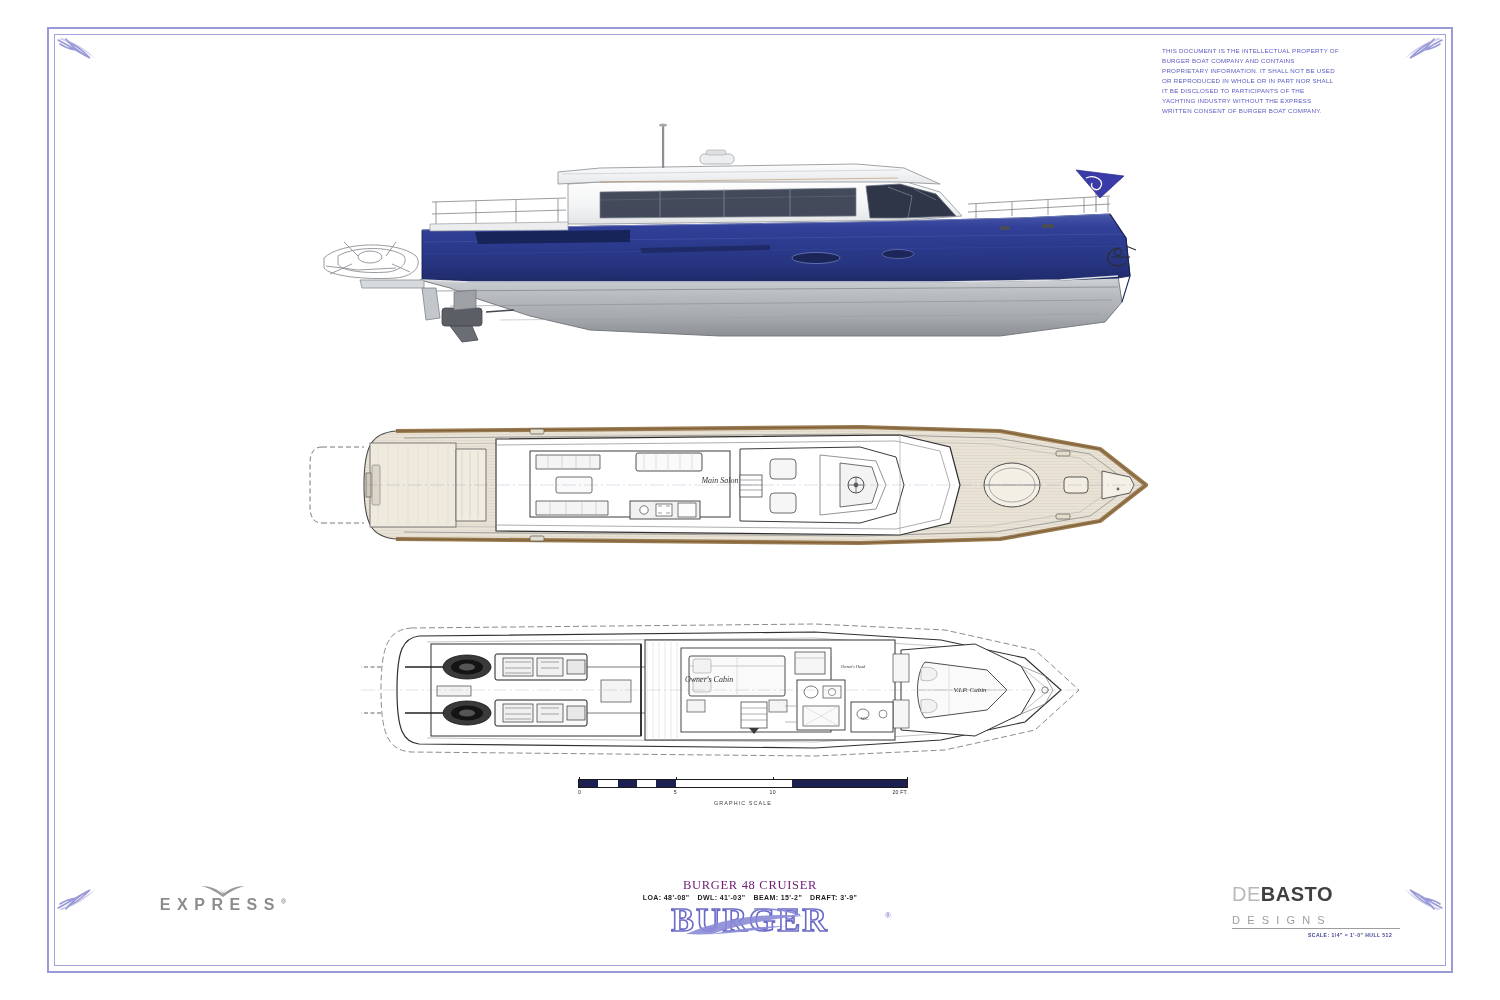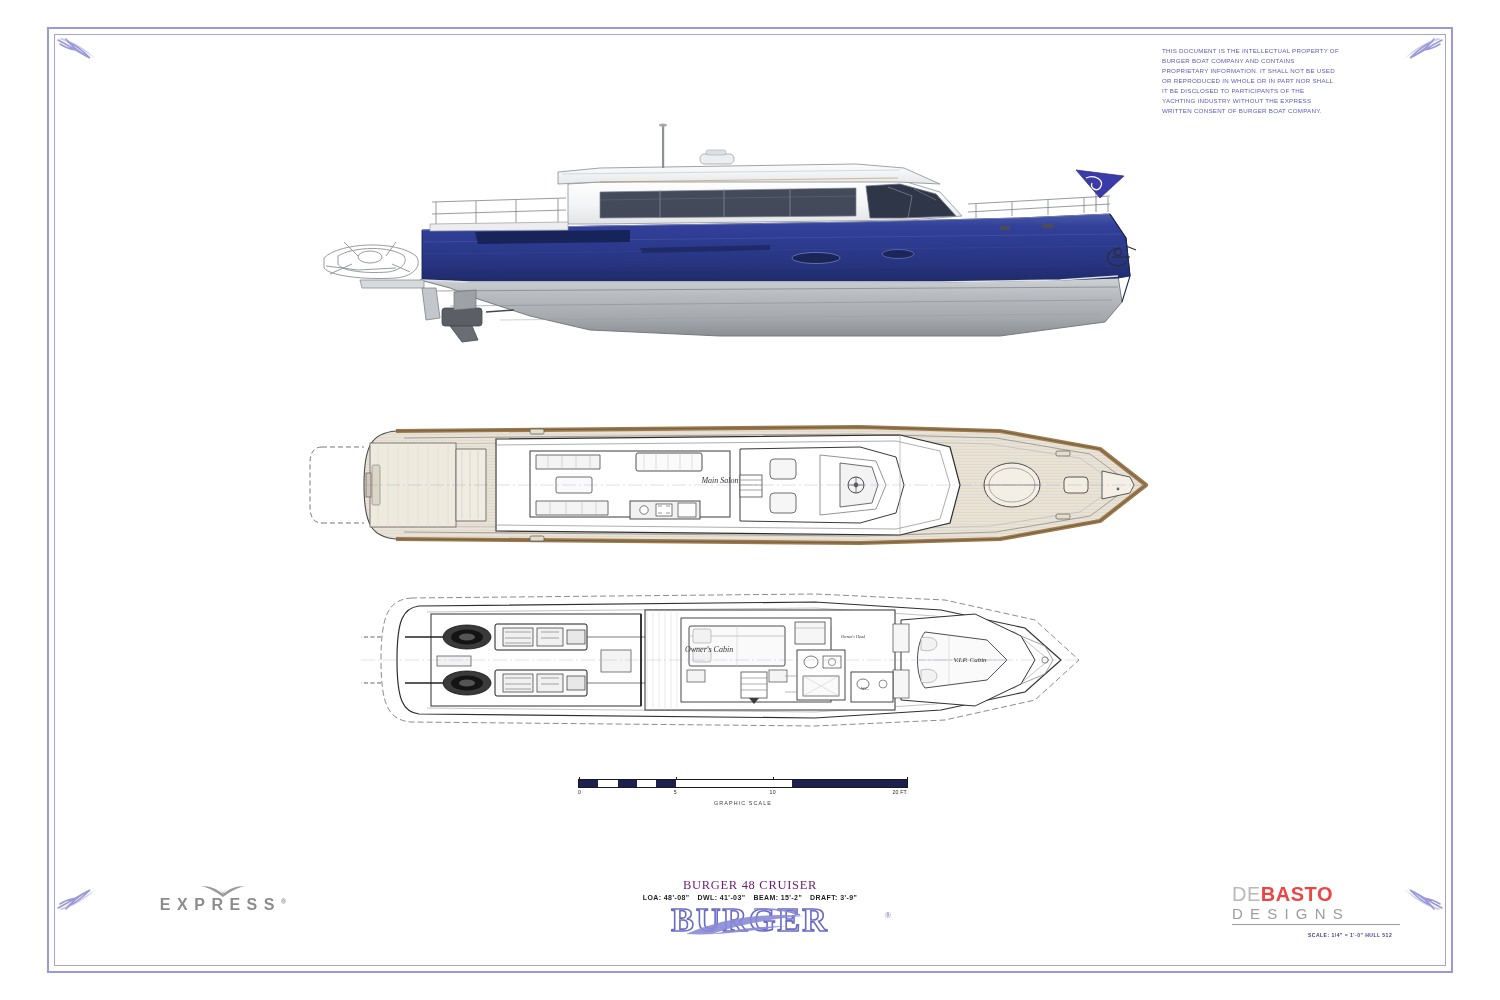--- a/index.html
+++ b/index.html
@@ -49,21 +49,21 @@
     line-height: 1.62;
     letter-spacing: 0.25px;
     font-family: "Liberation Sans", sans-serif;
     white-space: pre-line;
   }
 
   
   .view { position: absolute; }
   #profile-view { left: 300px; top: 130px; width: 900px; height: 240px; }
   #maindeck-view { left: 300px; top: 405px; width: 900px; height: 160px; }
-  #lowerdeck-view { left: 345px; top: 580px; width: 790px; height: 160px; }
+  #lowerdeck-view { left: 345px; top: 610px; width: 790px; height: 160px; }
 
   .view svg { display: block; width: 100%; height: 100%; overflow: visible; }
 
   
   #graphic-scale {
     position: absolute;
     left: 578px; top: 779px;
     width: 340px; height: 28px;
   }
   .scale-bar {
@@ -151,27 +151,27 @@
     left: 1232px; top: 884px;
     width: 170px; height: 42px;
   }
   .db-row1 {
     font-size: 20px;
     letter-spacing: 0.5px;
     line-height: 1;
     font-family: "Liberation Sans", sans-serif;
   }
   .db-de { color: #b9b9b9; font-weight: 400; }
-  .db-basto { color: #ef4444; font-weight: 700; }
+  .db-basto { color: #404040; font-weight: 700; }
   .db-row2 {
-    font-size: 15px;
+    font-size: 11px;
     letter-spacing: 7.2px;
     color: #9d9d9d;
     font-weight: 400;
-    margin-top: 1px;
+    margin-top: 10px;
   }
   .db-rule {
     width: 168px; height: 1px;
     background: #9d9d9d;
     margin-top: 2px;
   }
 
   
   #scale-note {
     position: absolute;

